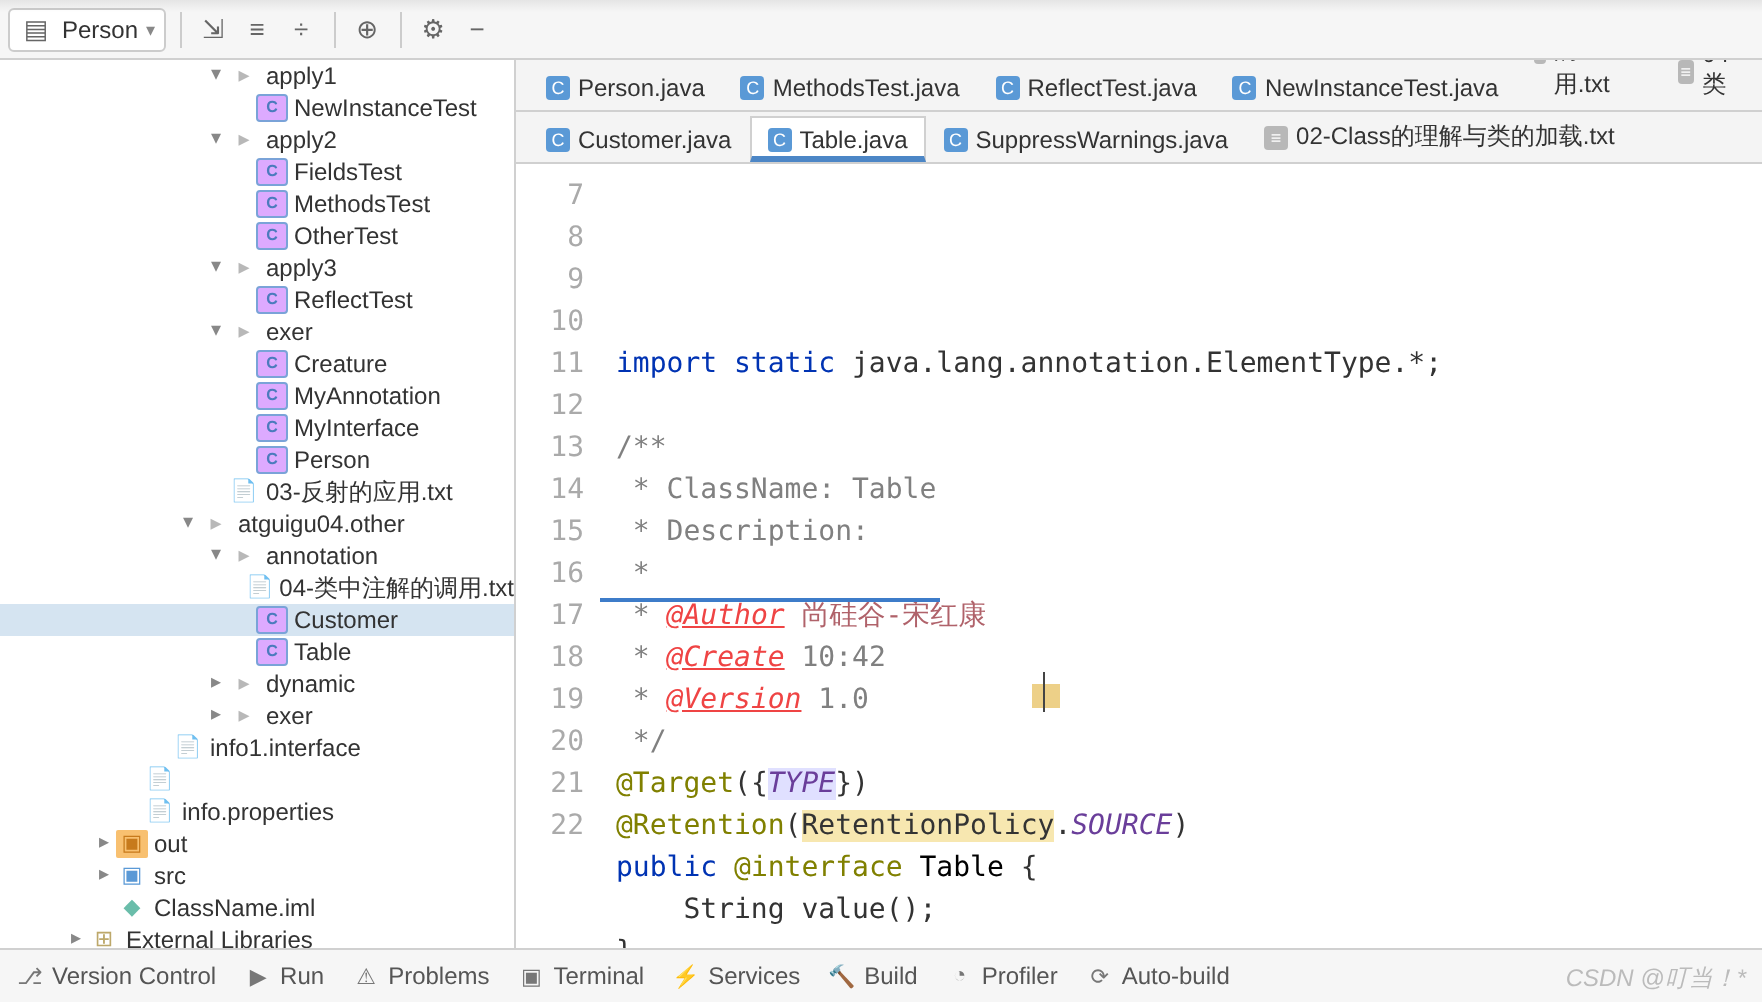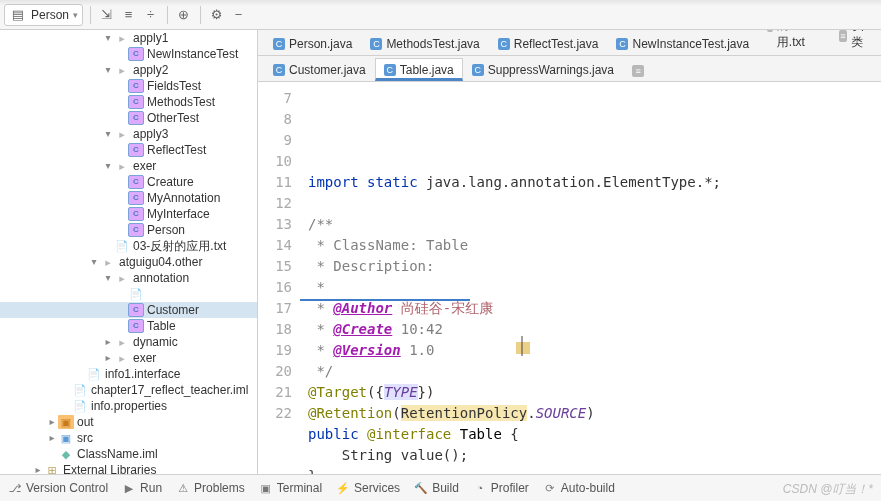--- a/index.html
+++ b/index.html
@@ -27,21 +27,21 @@
   .tab{display:flex;align-items:center;gap:4px;padding:4px 8px;border:1px solid transparent;border-bottom:none;font-size:12px;color:#333;cursor:default;position:relative;}
   .tab .tic{width:12px;height:12px;display:inline-flex;align-items:center;justify-content:center;font-size:9px;background:#5a99d6;color:#fff;border-radius:2px;}
   .tab .tic.j{background:#5a99d6;}
   .tab .tic.t{background:#b8b8b8;}
   .tab.active{background:#fff;border-color:#d0d0d0;border-bottom:3px solid #4c86c6;padding-bottom:1px;}
   .code-area{flex:1;display:flex;overflow:hidden;font-family:Consolas,monospace;font-size:14px;line-height:21px;}
   .gutter{width:42px;text-align:right;color:#aaa;padding:6px 8px 0 0;user-select:none;background:#fff;}
   .code{flex:1;padding:6px 0 0 8px;white-space:pre;position:relative;} .kw-blue{color:#0033b3;}
   .ann-def{color:#808000;}
   .jd{color:#808080;}
-  .jd-tag{color:#a21caf;font-style:italic;text-decoration:underline;font-weight:bold;}
+  .jd-tag{color:#ef4444;font-style:italic;text-decoration:underline;}
   .ident{color:#000;}
   .hl-type{background:#e0e0ff;}
   .hl-warn{background:#f7e7b0;}
   .cursor-img{position:absolute;left:132px;top:233px;width:14px;height:20px;pointer-events:none;}
   .statusbar{height:27px;border-top:1px solid #d0d0d0;display:flex;align-items:center;gap:14px;padding:0 8px;font-size:12px;color:#555;background:#f6f6f6;}
   .sb-item{display:flex;align-items:center;gap:4px;}
   .sb-ic{width:14px;height:14px;display:inline-flex;align-items:center;justify-content:center;font-size:11px;color:#777;}
   .watermark{position:absolute;right:8px;bottom:6px;font-size:12px;color:#bbb;font-style:italic;}
   .blue-sel{position:absolute;left:0;top:217px;height:2px;width:170px;background:#3d7cc9;}
   .fade-top{position:absolute;top:0;left:0;right:0;height:6px;background:linear-gradient(#000 0%, transparent 100%);opacity:.07;pointer-events:none;}
@@ -148,20 +148,21 @@
           <span>atguigu04.other</span>
         </div>
         <div class="tree-row" style="padding-left: 102px;">
           <span class="chev">▾</span>
           <span class="icon pkg">▸</span>
           <span>annotation</span>
         </div>
         <div class="tree-row" style="padding-left: 116px;">
           <span class="chev"></span>
           <span class="icon file-txt">📄</span>
+          <span>04-类中注解的调用.txt</span>
         </div>
         <div class="tree-row selected" style="padding-left: 116px;">
           <span class="chev"></span>
           <span class="icon file-j">C</span>
           <span>Customer</span>
         </div>
         <div class="tree-row" style="padding-left: 116px;">
           <span class="chev"></span>
           <span class="icon file-j">C</span>
           <span>Table</span>
@@ -177,21 +178,20 @@
           <span>exer</span>
         </div>
         <div class="tree-row" style="padding-left: 74px;">
           <span class="chev"></span>
           <span class="icon file-txt">📄</span>
           <span>info1.interface</span>
         </div>
         <div class="tree-row" style="padding-left: 60px;">
           <span class="chev"></span>
           <span class="icon file-txt">📄</span>
-          <span>chapter17_reflect_teacher.iml</span>
         </div>
         <div class="tree-row" style="padding-left: 60px;">
           <span class="chev"></span>
           <span class="icon file-txt">📄</span>
           <span>info.properties</span>
         </div>
         <div class="tree-row" style="padding-left: 46px;">
           <span class="chev">▸</span>
           <span class="icon out-fld">▣</span>
           <span>out</span>
@@ -249,20 +249,21 @@
         <div class="tab active">
           <span class="tic j">C</span>
           <span>Table.java</span>
         </div>
         <div class="tab">
           <span class="tic j">C</span>
           <span>SuppressWarnings.java</span>
         </div>
         <div class="tab">
           <span class="tic t">≡</span>
+          <span>02-Class的理解与类的加载.txt</span>
         </div>
       </div>
     <div class="code-area">
       <div class="gutter" id="gutter">
           <div>7</div>
           <div>8</div>
           <div>9</div>
           <div>10</div>
           <div>11</div>
           <div>12</div>

